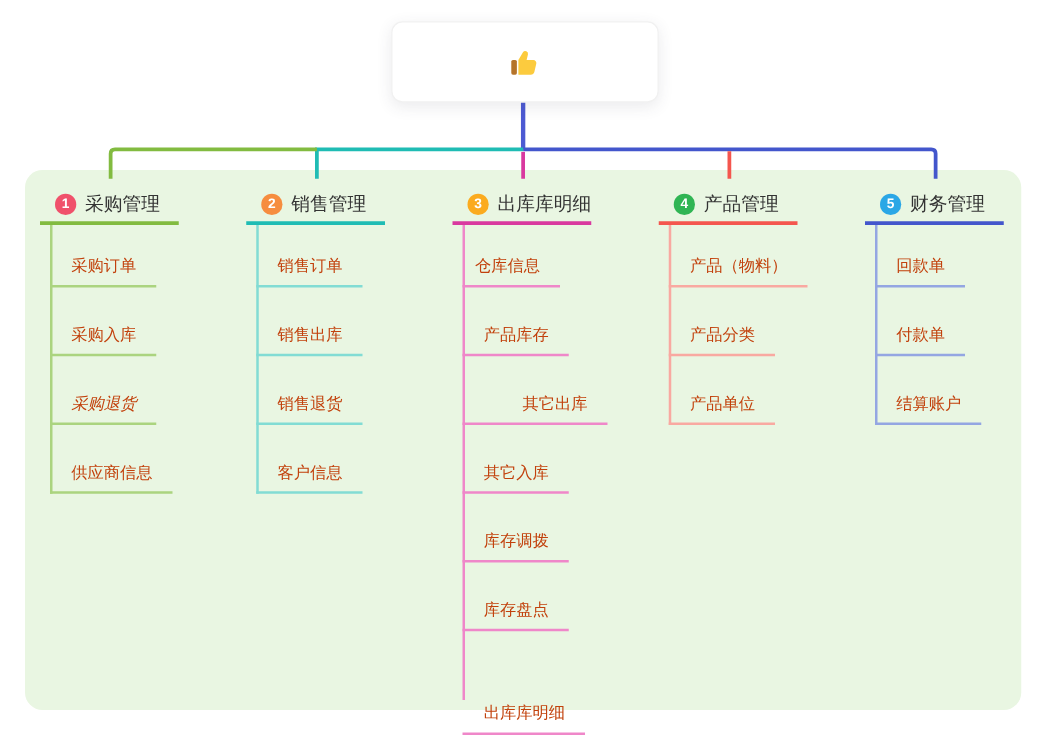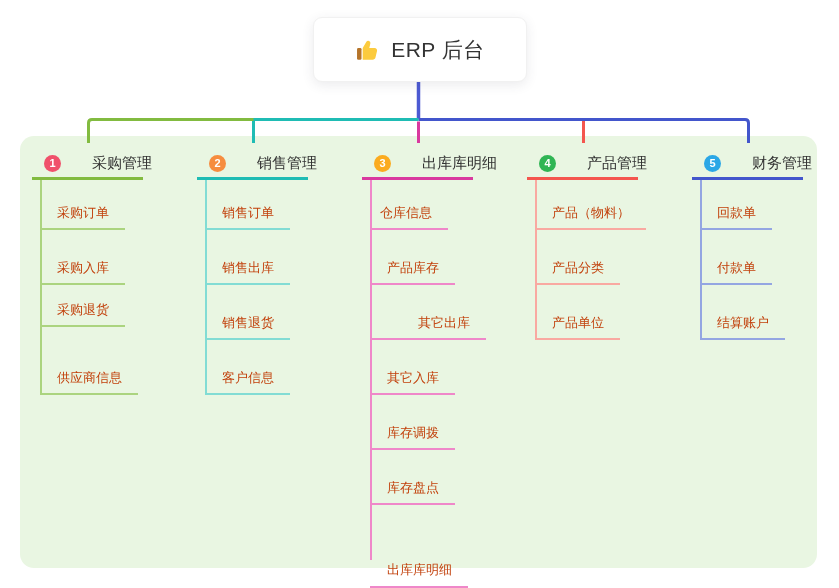--- a/index.html
+++ b/index.html
@@ -7,21 +7,21 @@
   .panel{position:absolute;left:20px;top:136px;width:797px;height:432px;background:#e9f6e2;border-radius:14px;}
   .connector-svg{position:absolute;left:0;top:0;pointer-events:none;}
   .root-node{position:absolute;left:313px;top:17px;width:214px;height:65px;background:#ffffff;
     border:1px solid #f1f1f1;border-radius:9px;box-shadow:0 3px 12px rgba(60,60,80,.10);
     display:flex;align-items:center;justify-content:center;gap:10px;box-sizing:border-box;cursor:pointer;}
   .root-label{font-size:21px;color:#333;font-weight:500;letter-spacing:.5px;}
   .branch-title{position:absolute;top:150px;width:111px;height:30px;box-sizing:border-box;
     display:flex;align-items:center;gap:7px;padding-left:12px;border-bottom-style:solid;border-bottom-width:3px;cursor:pointer;}
   .badge{width:17px;height:17px;border-radius:50%;color:#fff;font-size:11px;line-height:17px;
     text-align:center;flex:0 0 17px;font-weight:bold;}
-  .branch-title .t{font-size:15px;color:#333;font-weight:500;white-space:nowrap;margin-left:24px;}
+  .branch-title .t{font-size:15px;color:#333;font-weight:500;white-space:nowrap;}
   .vline{position:absolute;width:2px;}
   .child{position:absolute;padding:0 16px 5px 17px;line-height:20px;font-size:13px;color:#c2410c;
     border-bottom-style:solid;border-bottom-width:2px;white-space:nowrap;cursor:pointer;}
 </style>
 </head>
 <body>
 
 <div class="canvas">
   <div class="panel"></div>
 
@@ -32,32 +32,31 @@
       <path d="M 88.5 143 V 123 Q 88.5 119.5 92 119.5 H 253.5" stroke="#82bb40" stroke-width="3" fill="none"></path>
       <path d="M 583.5 121 V 143" stroke="#f4564e" stroke-width="3" fill="none"></path>
       <path d="M 418.5 121.5 V 143" stroke="#d9399f" stroke-width="3" fill="none"></path>
     </svg>
 
   <div class="root-node">
     <svg width="26" height="26" viewBox="0 0 32 32">
       <rect x="2.5" y="13.5" width="5.5" height="14.5" rx="1.6" fill="#b5742a"></rect>
       <path d="M9.5 28h12.2c1.7 0 3.1-1.1 3.5-2.7l1.9-8.1a3 3 0 0 0-2.9-3.7h-6.6l1.3-5.5a2.7 2.7 0 0 0-4.9-2.1L9.5 13.5z" fill="#fccb3e"></path>
     </svg>
-    <span class="root-label">ERP 后台</span>
   </div>
 
   <div id="branches">
       <div class="branch-title" style="left: 32px; border-bottom-color: rgb(130, 187, 64);">
         <span class="badge" style="background: rgb(240, 81, 107);">1</span>
         <span class="t">采购管理</span>
       </div>
       <div class="vline" style="left: 40px; top: 180px; height: 215px; background: rgb(171, 212, 127);"></div>
       <div class="child" style="left: 40px; top: 203px; border-bottom-color: rgb(171, 212, 127);">采购订单</div>
       <div class="child" style="left: 40px; top: 258px; border-bottom-color: rgb(171, 212, 127);">采购入库</div>
-      <div class="child" style="left: 40px; top: 300px; border-bottom-color: rgb(171, 212, 127);">采购退货</div>
+      <div class="child" style="left: 40px; top: 313px; border-bottom-color: rgb(171, 212, 127); font-style: italic;">采购退货</div>
       <div class="child" style="left: 40px; top: 368px; border-bottom-color: rgb(171, 212, 127);">供应商信息</div>
       <div class="branch-title" style="left: 197px; border-bottom-color: rgb(31, 188, 180);">
         <span class="badge" style="background: rgb(246, 141, 63);">2</span>
         <span class="t">销售管理</span>
       </div>
       <div class="vline" style="left: 205px; top: 180px; height: 215px; background: rgb(130, 220, 212);"></div>
       <div class="child" style="left: 205px; top: 203px; border-bottom-color: rgb(130, 220, 212);">销售订单</div>
       <div class="child" style="left: 205px; top: 258px; border-bottom-color: rgb(130, 220, 212);">销售出库</div>
       <div class="child" style="left: 205px; top: 313px; border-bottom-color: rgb(130, 220, 212);">销售退货</div>
       <div class="child" style="left: 205px; top: 368px; border-bottom-color: rgb(130, 220, 212);">客户信息</div>

